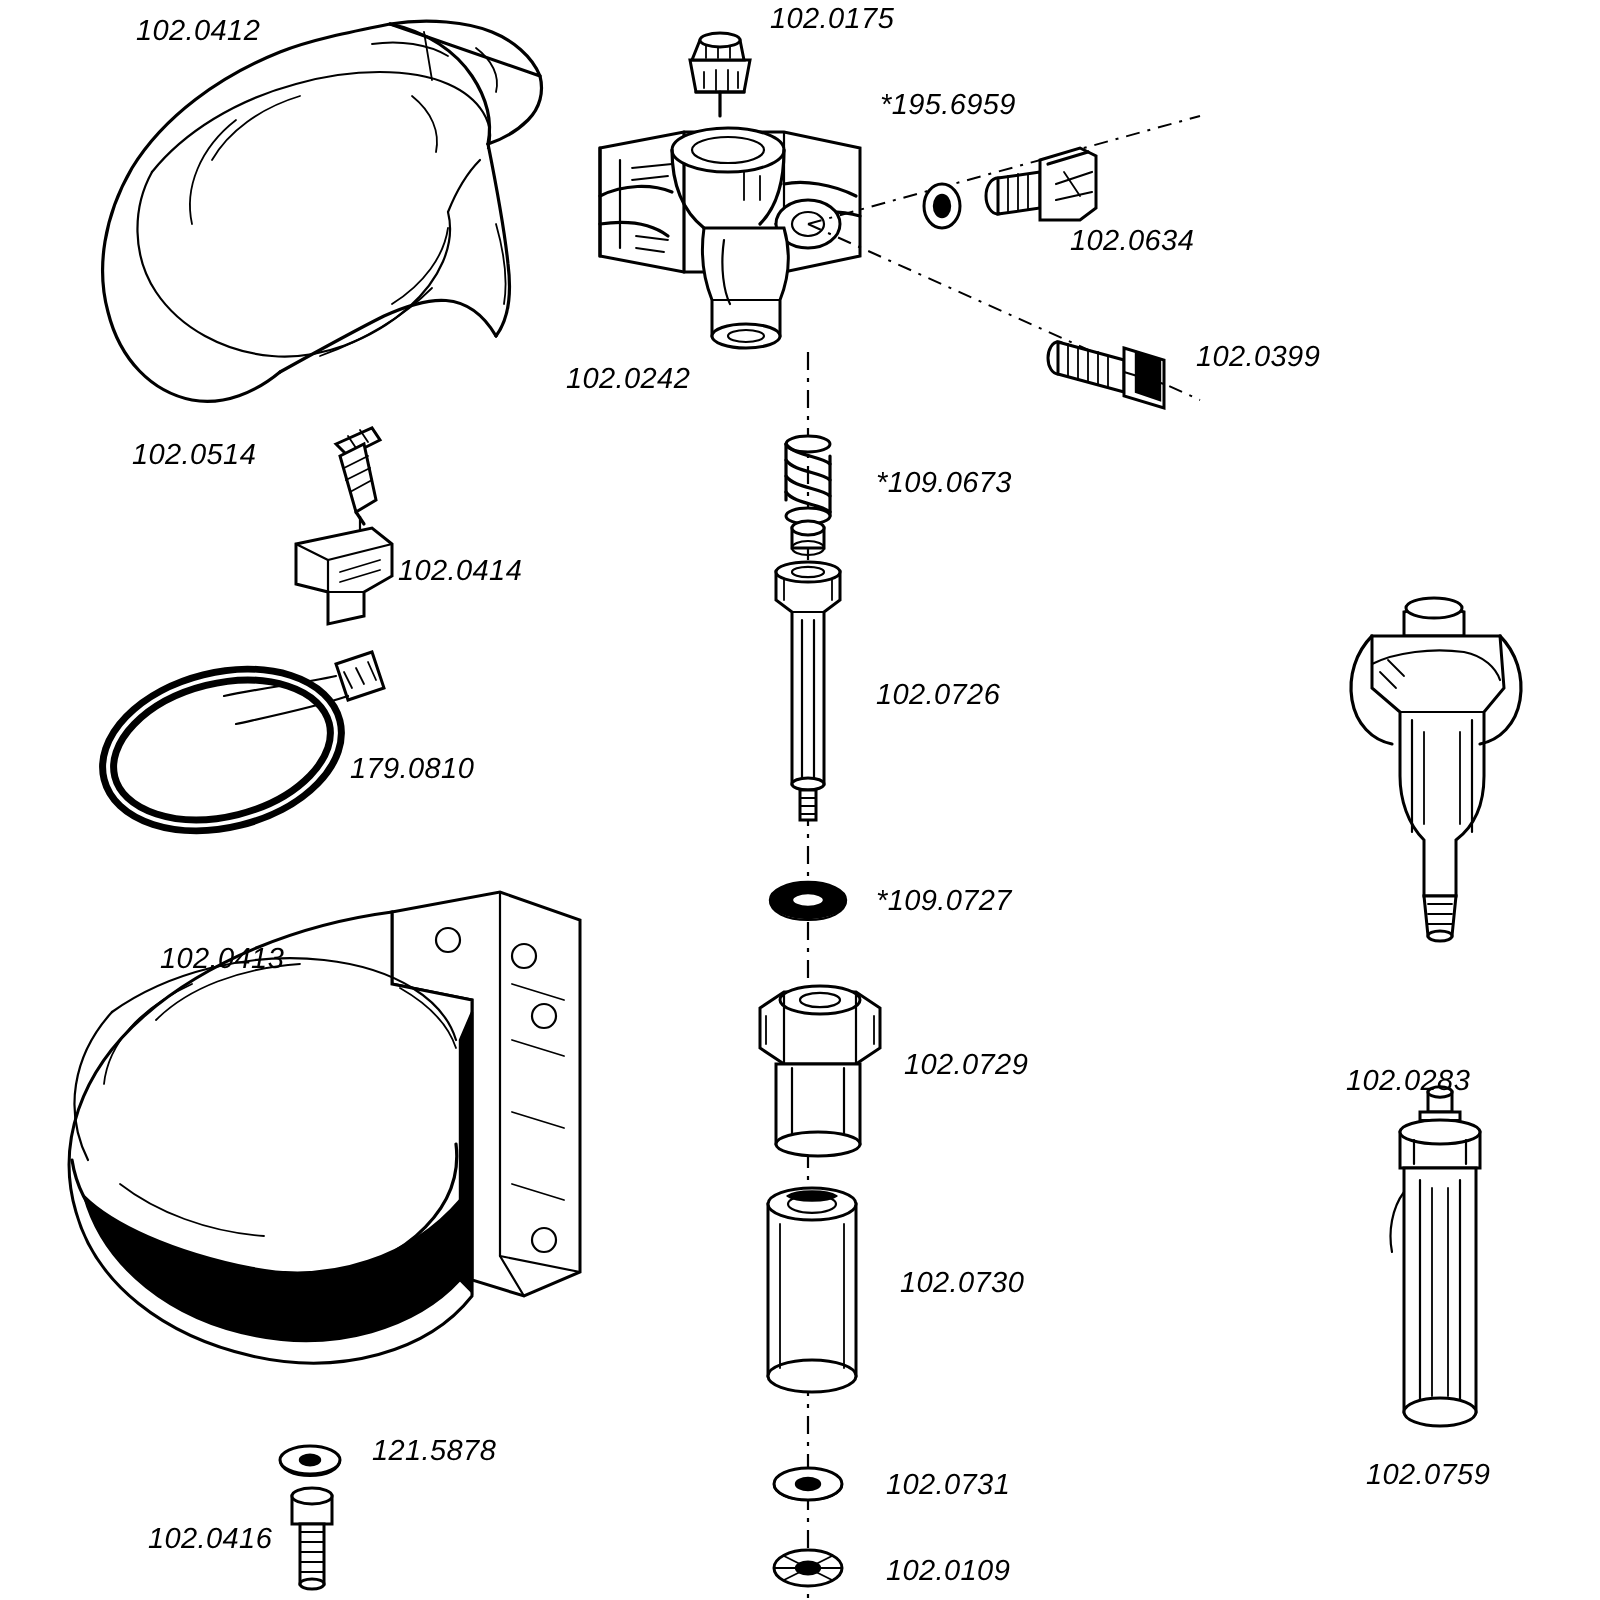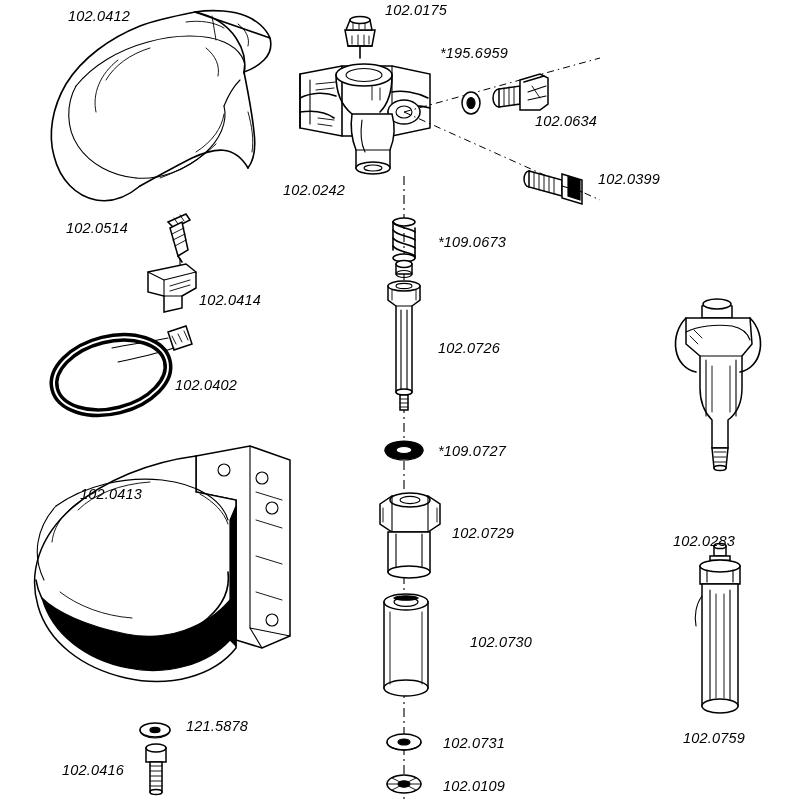--- a/index.html
+++ b/index.html
@@ -307,27 +307,27 @@
   </svg>
 
   <div class="label" style="left:68px;  top:8px;">102.0412</div>
   <div class="label" style="left:361px; top:2px;margin-left:24px;">102.0175</div>
   <div class="label" style="left:440px; top:45px;">*195.6959</div>
   <div class="label" style="left:535px; top:113px;">102.0634</div>
   <div class="label" style="left:283px; top:162px;margin-top:20px;">102.0242</div>
   <div class="label" style="left:598px; top:171px;">102.0399</div>
   <div class="label" style="left:66px;  top:220px;">102.0514</div>
   <div class="label" style="left:438px; top:234px;">*109.0673</div>
-  <div class="label" style="left:199px; top:292px;">102.0414</div>
+  <div class="label" style="left:199px; top:278px;">102.0414</div>
   <div class="label" style="left:438px; top:340px;">102.0726</div>
   <div class="label" style="left:673px; top:485px;margin-top:48px;">102.0283</div>
-  <div class="label" style="left:175px; top:377px;">102.0402</div>
+  <div class="label" style="left:175px; top:377px;">179.0810</div>
   <div class="label" style="left:438px; top:443px;">*109.0727</div>
-  <div class="label" style="left:80px;  top:486px;">102.0413</div>
+  <div class="label" style="left:80px;  top:472px;">102.0413</div>
   <div class="label" style="left:452px; top:525px;">102.0729</div>
-  <div class="label" style="left:470px; top:634px;text-align:right;">102.0730</div>
+  <div class="label" style="left:450px; top:634px;text-align:right;">102.0730</div>
   <div class="label" style="left:186px; top:718px;">121.5878</div>
   <div class="label" style="left:443px; top:735px;">102.0731</div>
   <div class="label" style="left:683px; top:730px;">102.0759</div>
-  <div class="label" style="left:62px;  top:762px;">102.0416</div>
+  <div class="label" style="left:74px;  top:762px;">102.0416</div>
   <div class="label" style="left:443px; top:778px;">102.0109</div>
 
 </div>
 
 </body></html>

